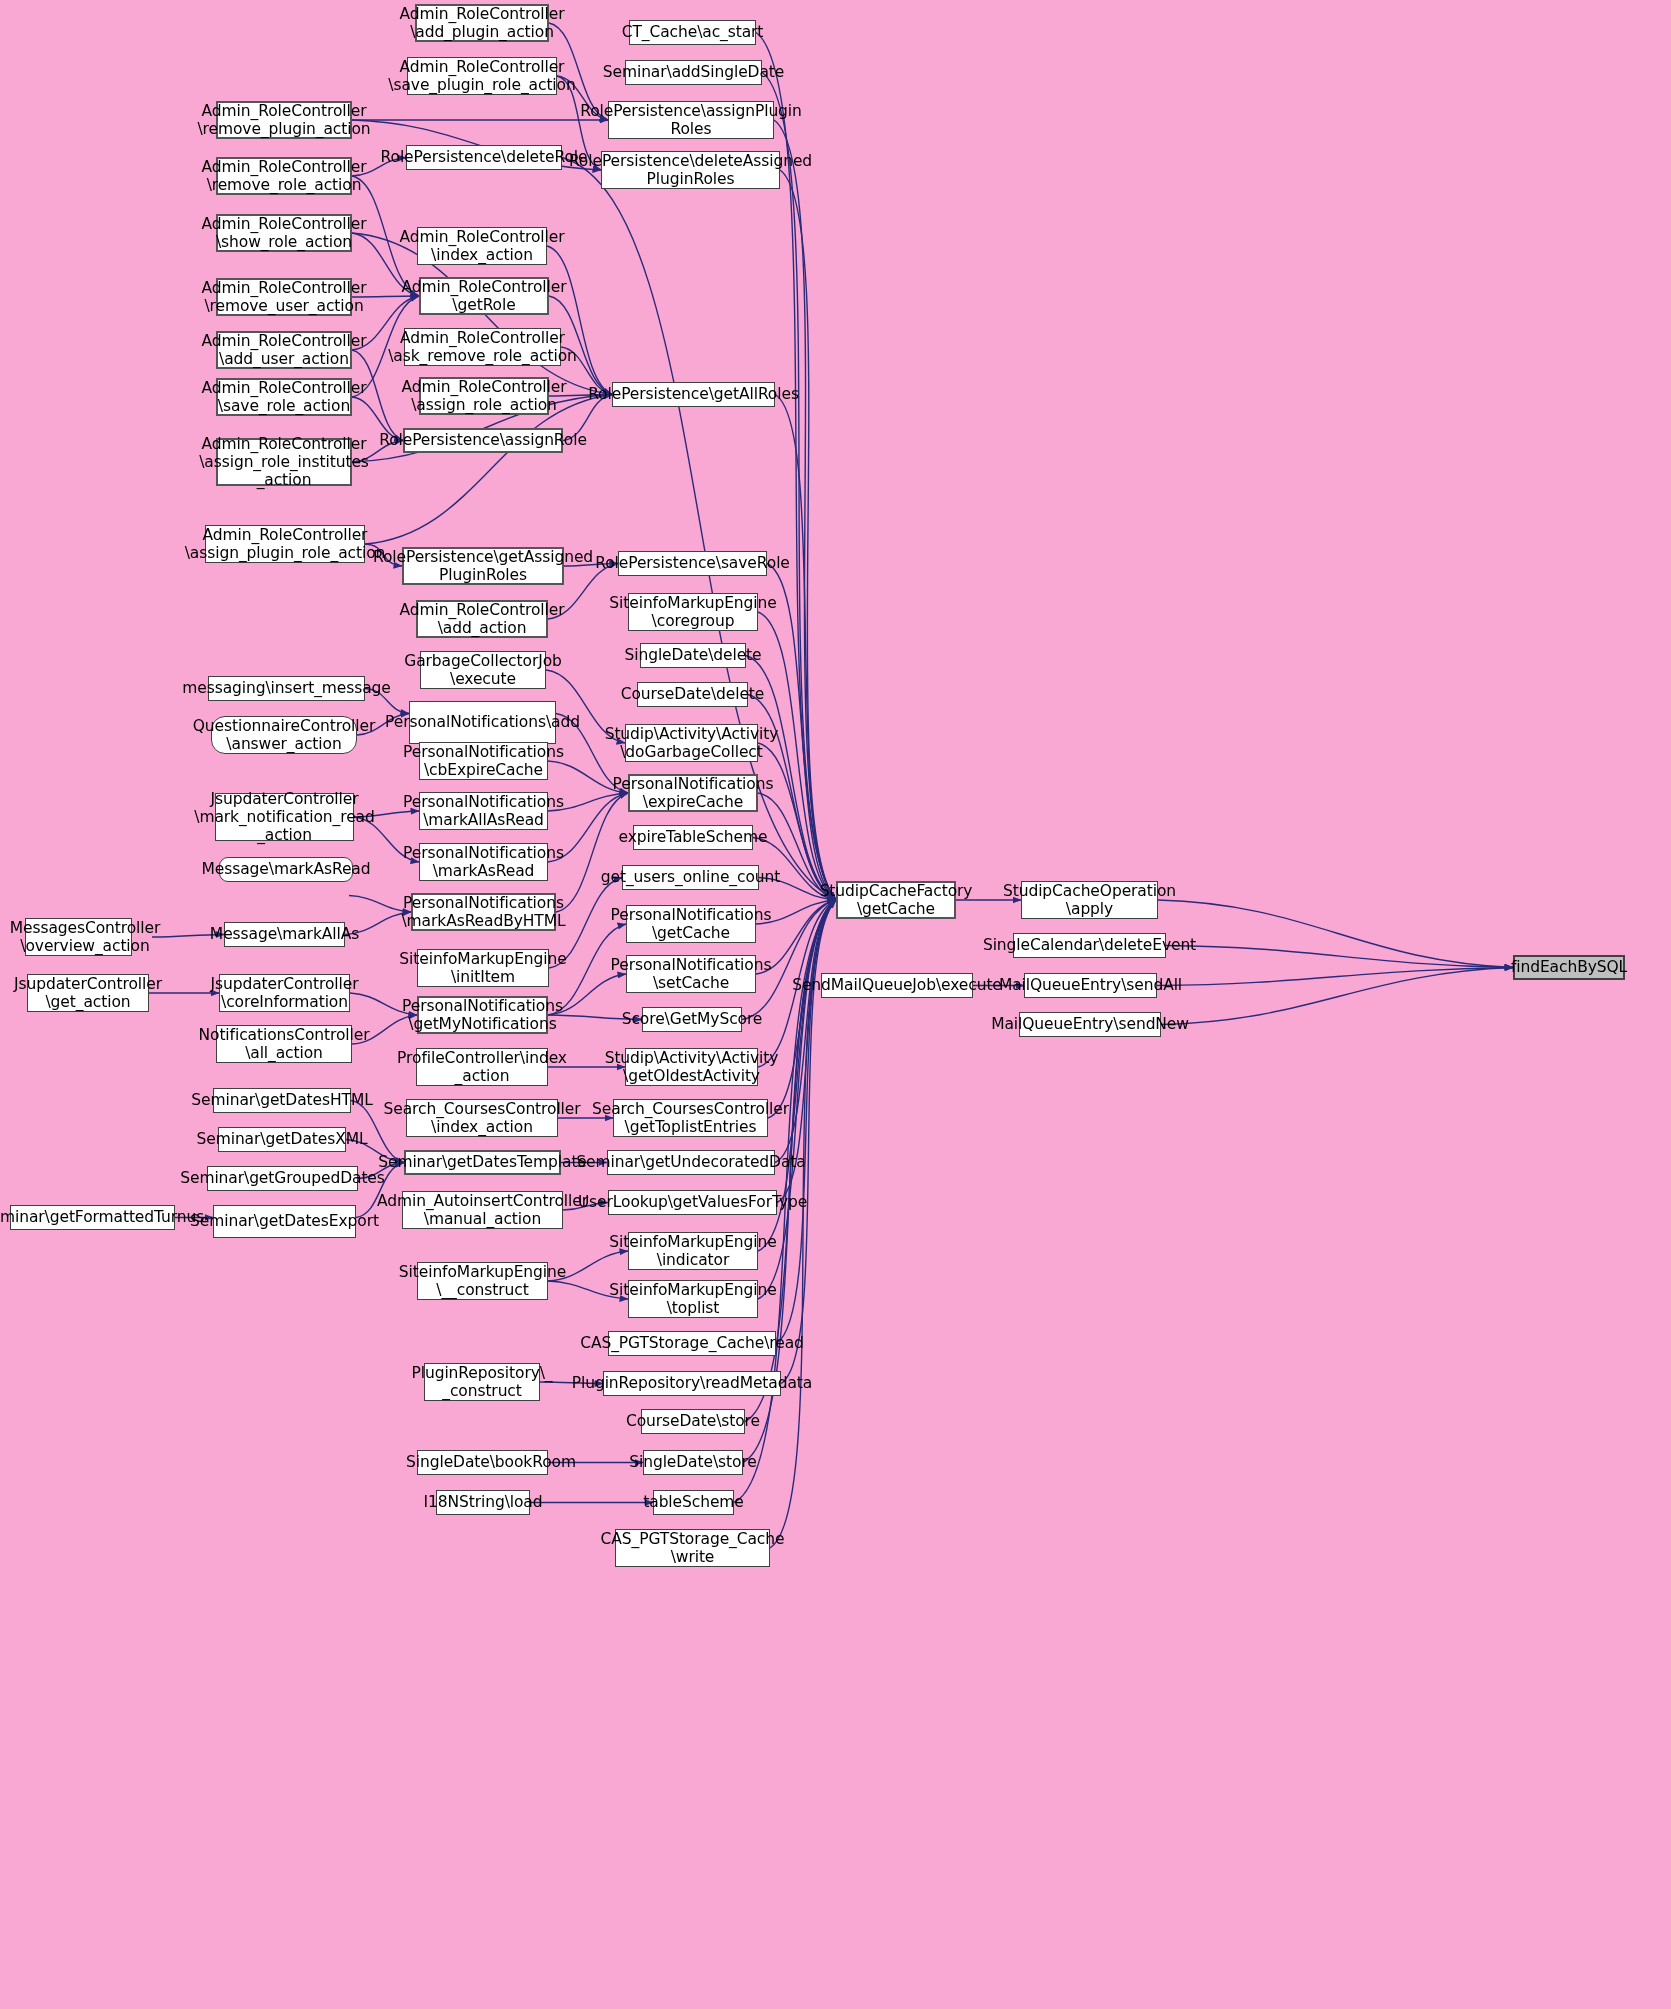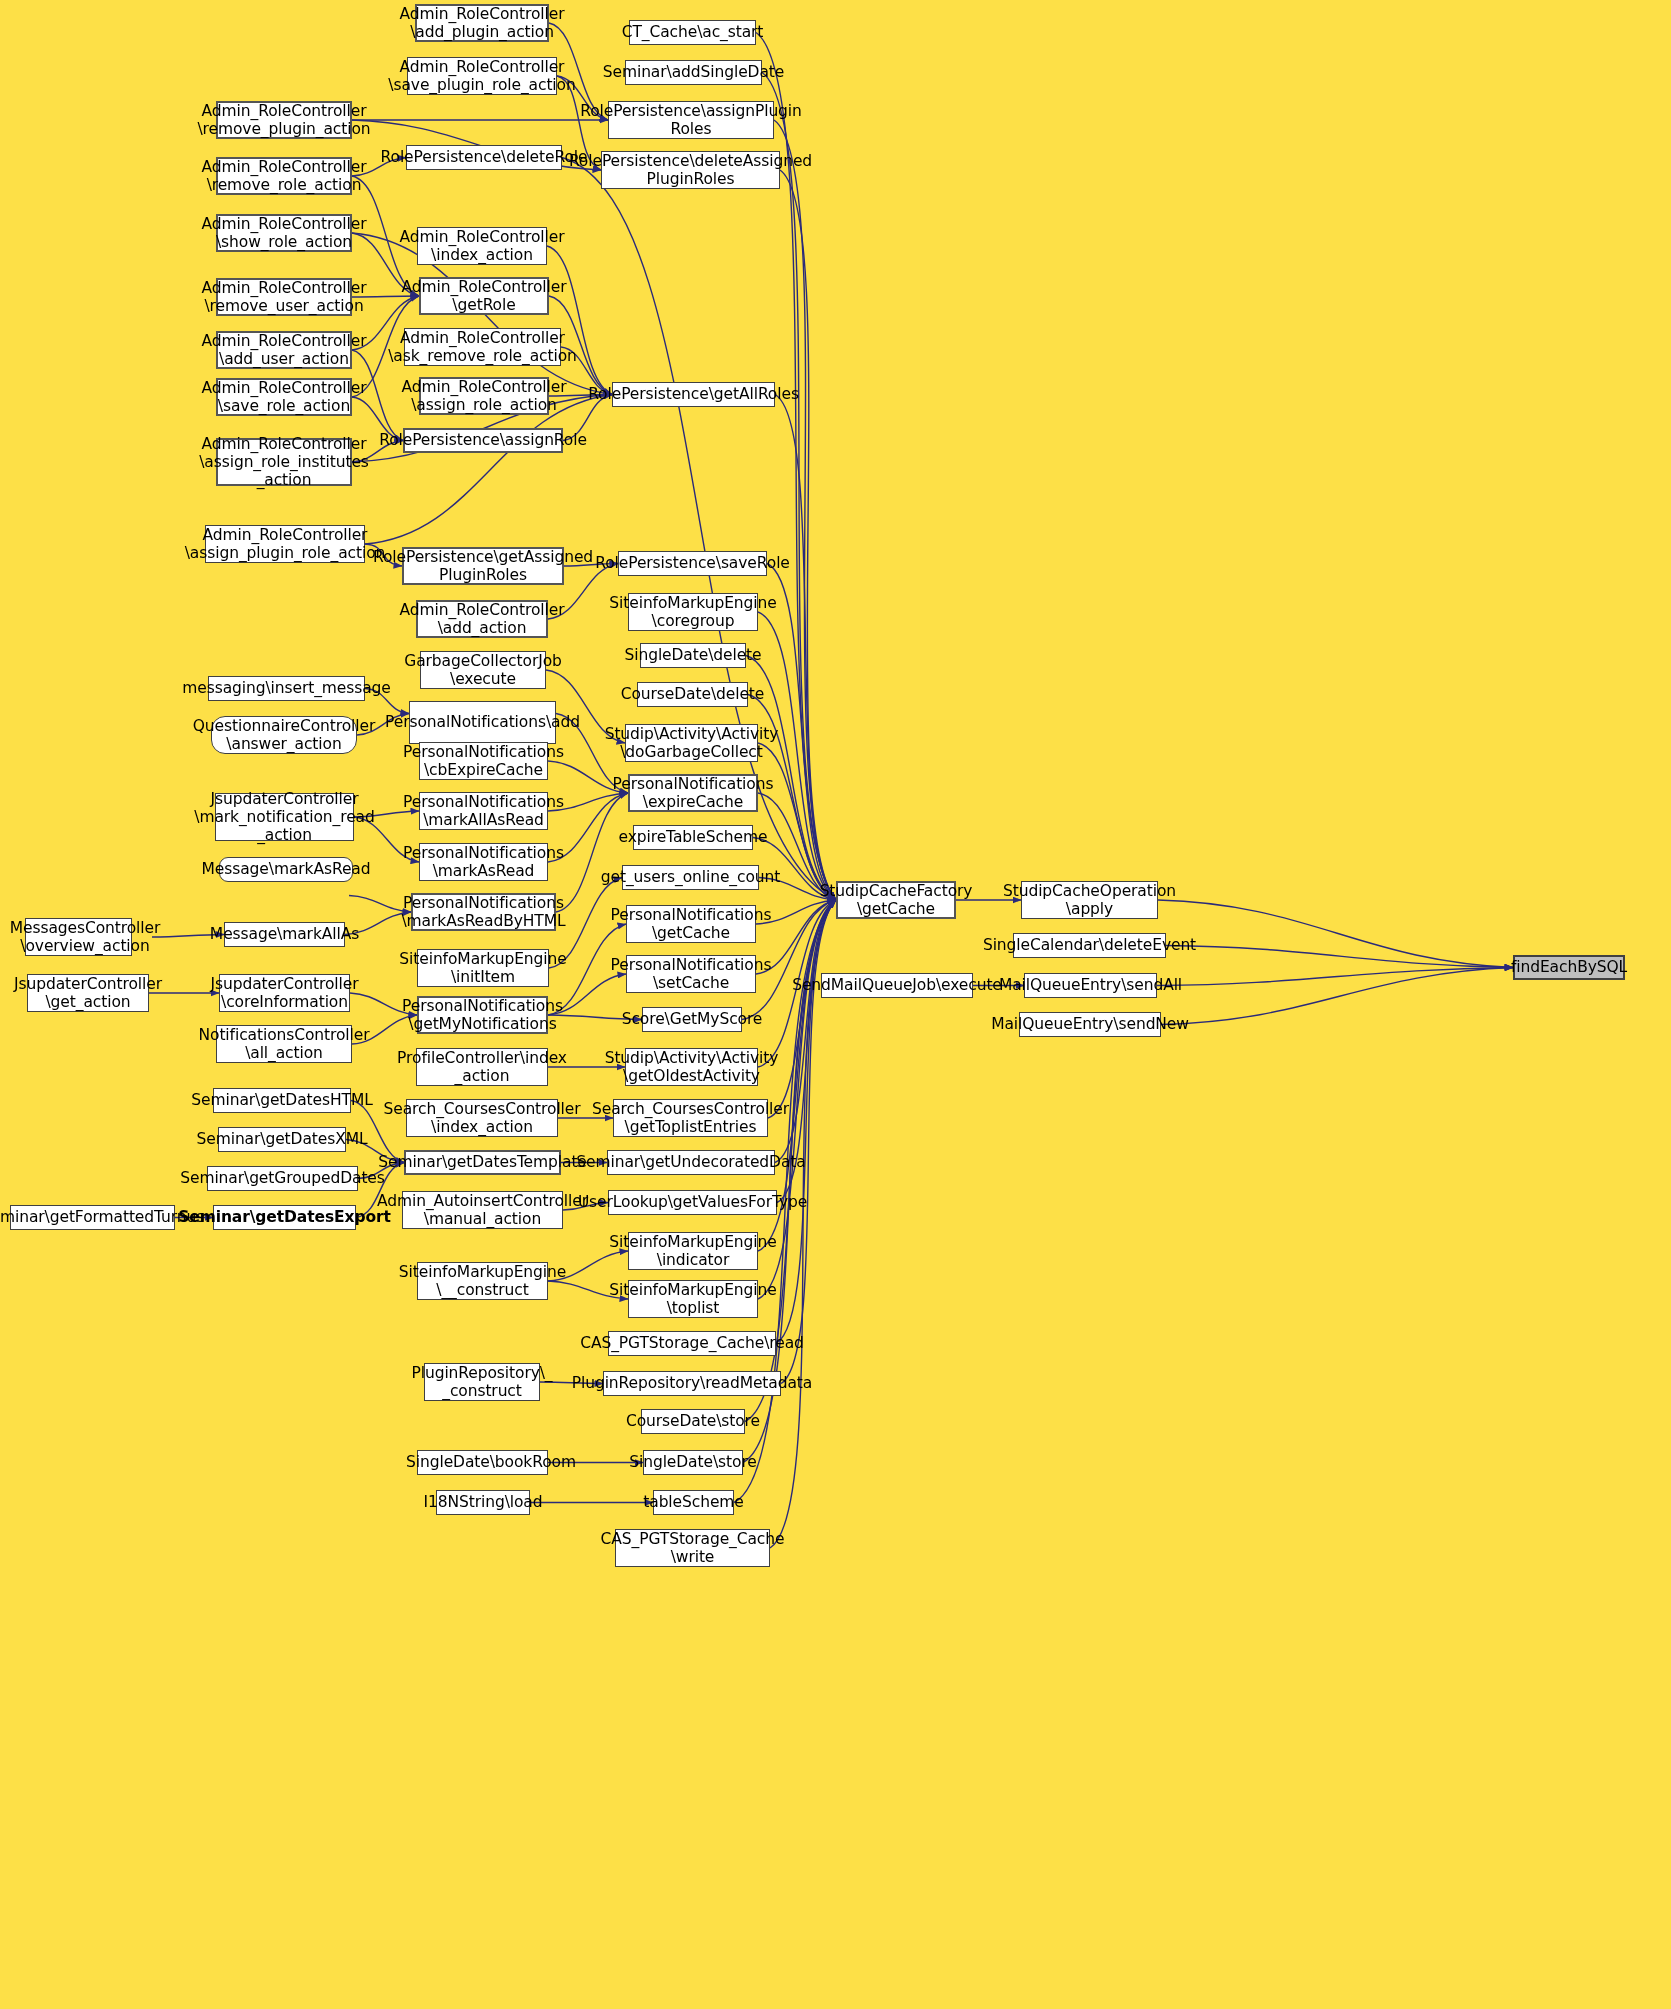--- a/index.html
+++ b/index.html
@@ -5,21 +5,21 @@
 <style>
   html, body {
     margin: 0;
     padding: 0;
     background: #ffffff;
   }
   #graph-root {
     position: relative;
     width: 1671px;
     height: 2009px;
-    background: #fde047;
+    background: #f9a8d4;
     font-family: "DejaVu Sans", "Liberation Sans", sans-serif;
     overflow: hidden;
   }
   #edge-layer {
     position: absolute;
     left: 0;
     top: 0;
     width: 1671px;
     height: 2009px;
     pointer-events: none;
@@ -272,21 +272,21 @@
       <div class="node" style="left: 613px; top: 1099px; width: 155px; height: 38px;">Search_CoursesController
 \getToplistEntries</div>
       <div class="node" style="left: 218px; top: 1127px; width: 128px; height: 25px;">Seminar\getDatesXML</div>
       <div class="node thick" style="left: 404px; top: 1150px; width: 157px; height: 25px;">Seminar\getDatesTemplate</div>
       <div class="node" style="left: 607px; top: 1150px; width: 168px; height: 25px;">Seminar\getUndecoratedData</div>
       <div class="node" style="left: 207px; top: 1166px; width: 151px; height: 25px;">Seminar\getGroupedDates</div>
       <div class="node" style="left: 402px; top: 1191px; width: 161px; height: 38px;">Admin_AutoinsertController
 \manual_action</div>
       <div class="node" style="left: 608px; top: 1190px; width: 169px; height: 25px;">UserLookup\getValuesForType</div>
       <div class="node" style="left: 10px; top: 1205px; width: 165px; height: 25px;">Seminar\getFormattedTurnus</div>
-      <div class="node" style="left: 213px; top: 1205px; width: 143px; height: 25px; font-weight: bold;">Seminar\getDatesExport</div>
+      <div class="node" style="left: 213px; top: 1205px; width: 143px; height: 33px;">Seminar\getDatesExport</div>
       <div class="node" style="left: 628px; top: 1232px; width: 130px; height: 38px;">SiteinfoMarkupEngine
 \indicator</div>
       <div class="node" style="left: 417px; top: 1262px; width: 131px; height: 38px;">SiteinfoMarkupEngine
 \__construct</div>
       <div class="node" style="left: 628px; top: 1280px; width: 130px; height: 38px;">SiteinfoMarkupEngine
 \toplist</div>
       <div class="node" style="left: 608px; top: 1331px; width: 168px; height: 25px;">CAS_PGTStorage_Cache\read</div>
       <div class="node" style="left: 424px; top: 1363px; width: 116px; height: 38px;">PluginRepository\_
 _construct</div>
       <div class="node" style="left: 603px; top: 1371px; width: 178px; height: 25px;">PluginRepository\readMetadata</div>

